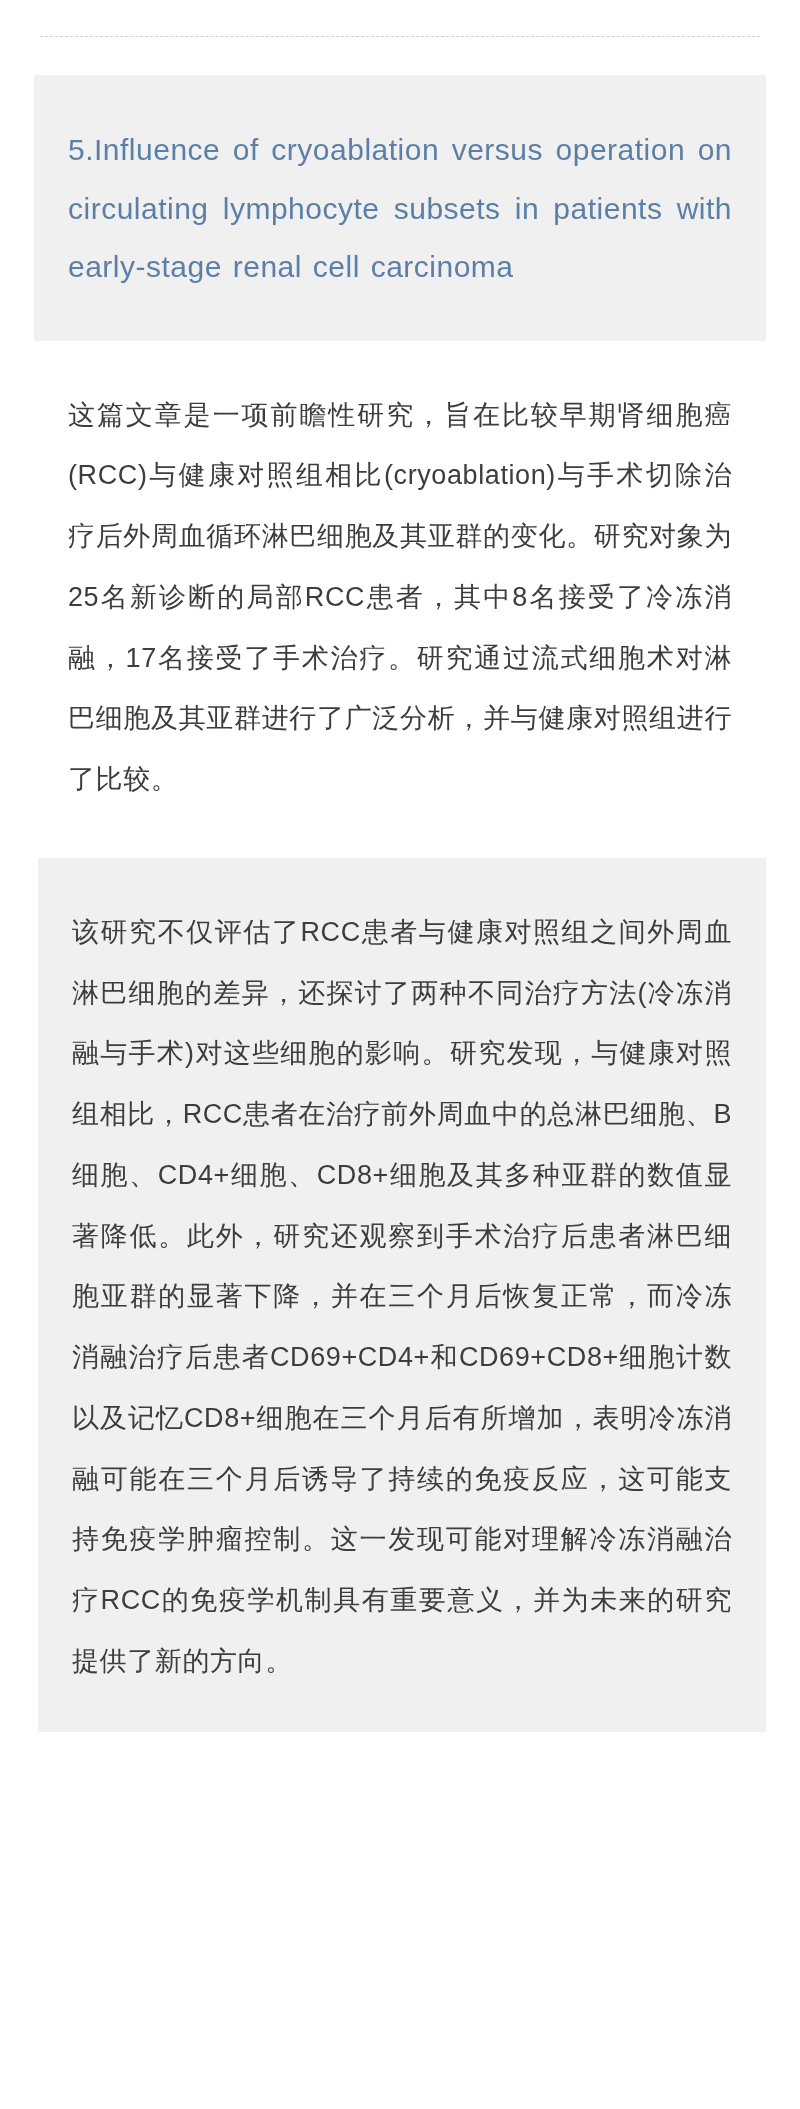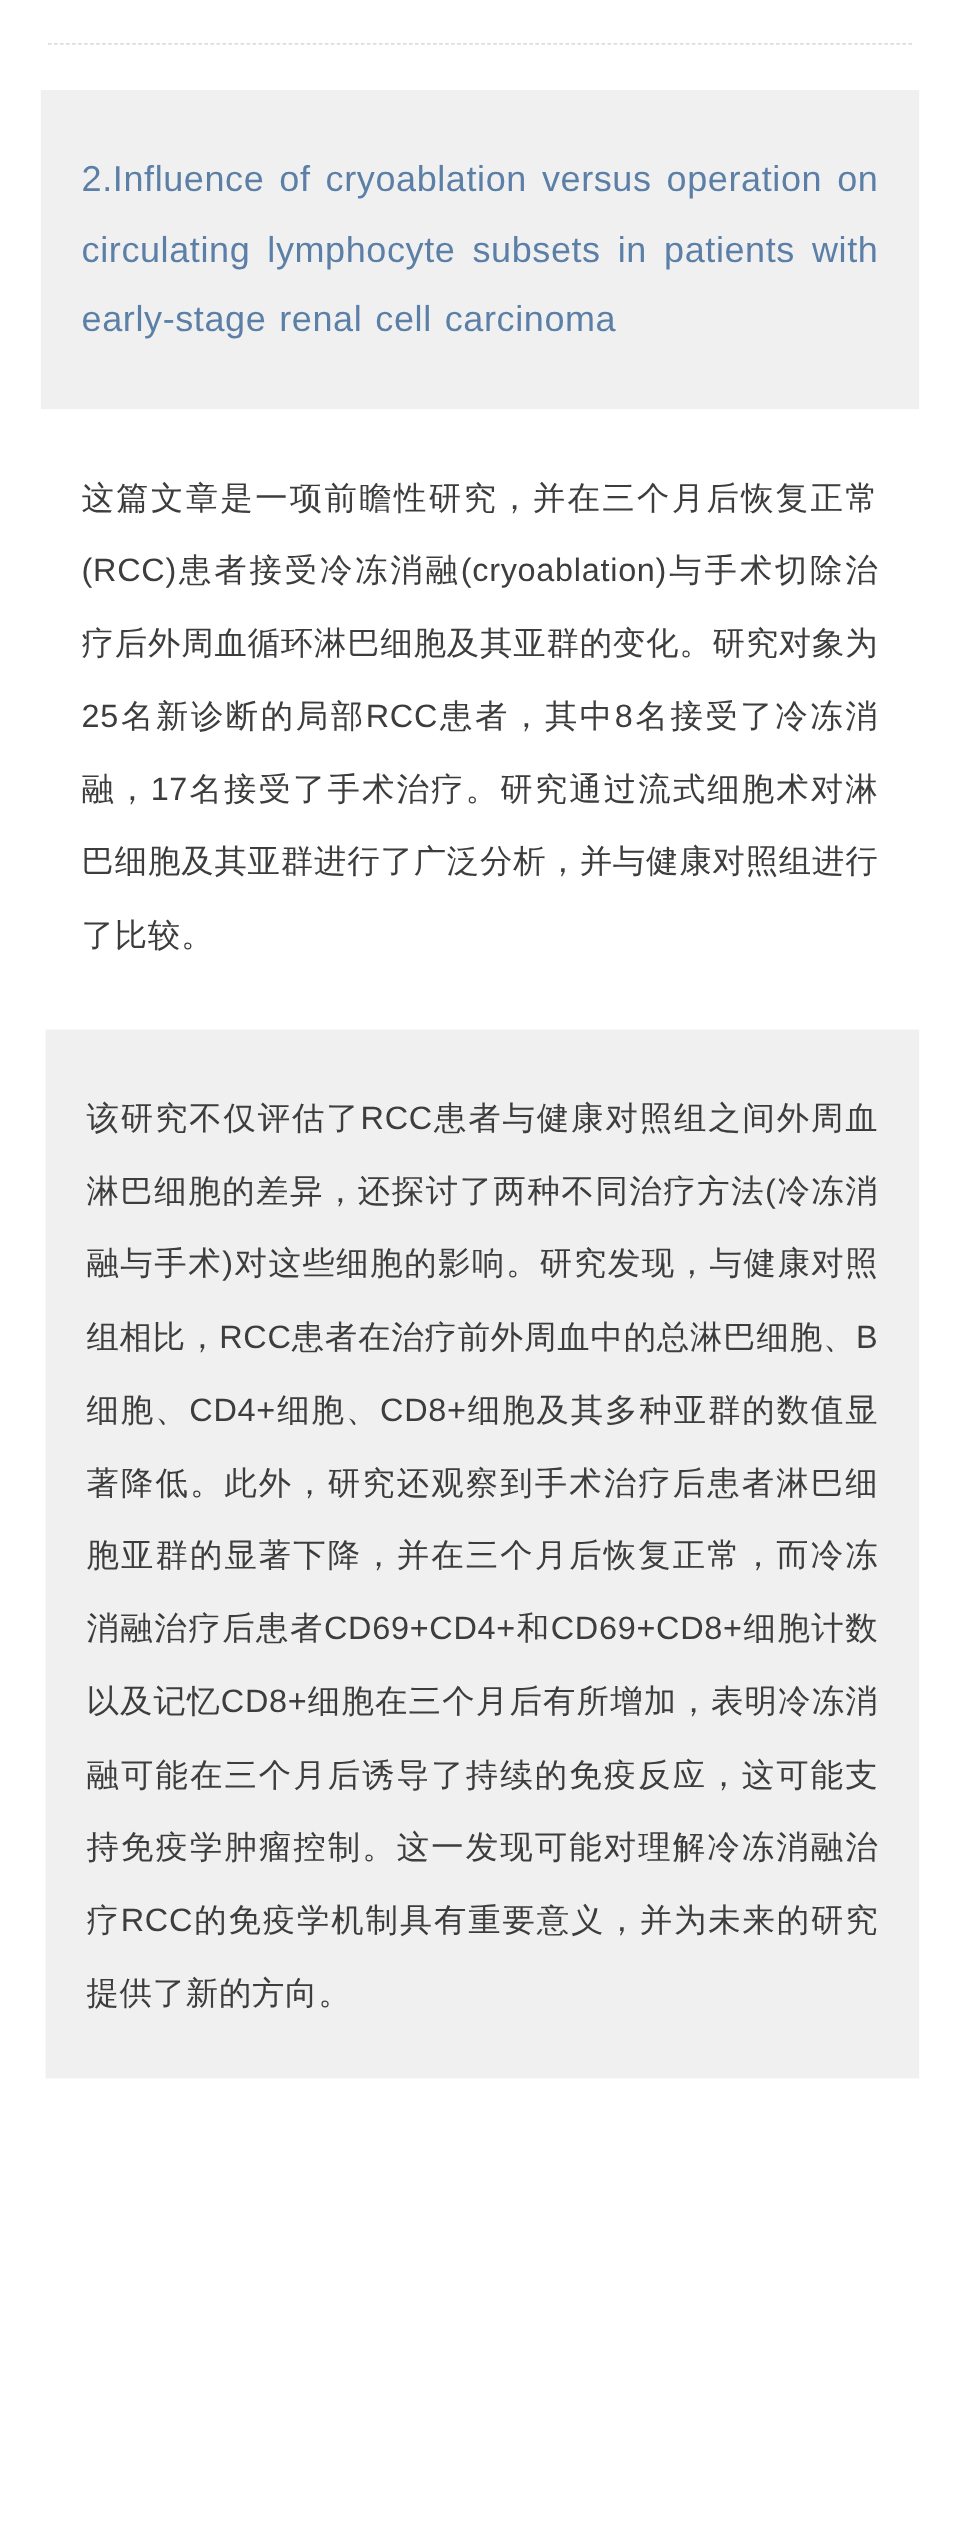--- a/index.html
+++ b/index.html
@@ -65,20 +65,20 @@
   }
 </style>
 </head>
 <body>
 
 <div class="page">
 
   <div class="top-divider"></div>
 
   <div class="title-block">
-    <div class="title-text">2.Influence of cryoablation versus operation on circulating lymphocyte subsets in patients with early-stage renal cell carcinoma</div>
+    <div class="title-text">5.Influence of cryoablation versus operation on circulating lymphocyte subsets in patients with early-stage renal cell carcinoma</div>
   </div>
 
-  <div class="para-plain">这篇文章是一项前瞻性研究，并在三个月后恢复正常(RCC)患者接受冷冻消融(cryoablation)与手术切除治疗后外周血循环淋巴细胞及其亚群的变化。研究对象为25名新诊断的局部RCC患者，其中8名接受了冷冻消融，17名接受了手术治疗。研究通过流式细胞术对淋巴细胞及其亚群进行了广泛分析，并与健康对照组进行了比较。</div>
+  <div class="para-plain">这篇文章是一项前瞻性研究，旨在比较早期肾细胞癌(RCC)与健康对照组相比(cryoablation)与手术切除治疗后外周血循环淋巴细胞及其亚群的变化。研究对象为25名新诊断的局部RCC患者，其中8名接受了冷冻消融，17名接受了手术治疗。研究通过流式细胞术对淋巴细胞及其亚群进行了广泛分析，并与健康对照组进行了比较。</div>
 
   <div class="para-shaded">该研究不仅评估了RCC患者与健康对照组之间外周血淋巴细胞的差异，还探讨了两种不同治疗方法(冷冻消融与手术)对这些细胞的影响。研究发现，与健康对照组相比，RCC患者在治疗前外周血中的总淋巴细胞、B细胞、CD4+细胞、CD8+细胞及其多种亚群的数值显著降低。此外，研究还观察到手术治疗后患者淋巴细胞亚群的显著下降，并在三个月后恢复正常，而冷冻消融治疗后患者CD69+CD4+和CD69+CD8+细胞计数以及记忆CD8+细胞在三个月后有所增加，表明冷冻消融可能在三个月后诱导了持续的免疫反应，这可能支持免疫学肿瘤控制。这一发现可能对理解冷冻消融治疗RCC的免疫学机制具有重要意义，并为未来的研究提供了新的方向。</div>
 
 </div>
 
 </body></html>

